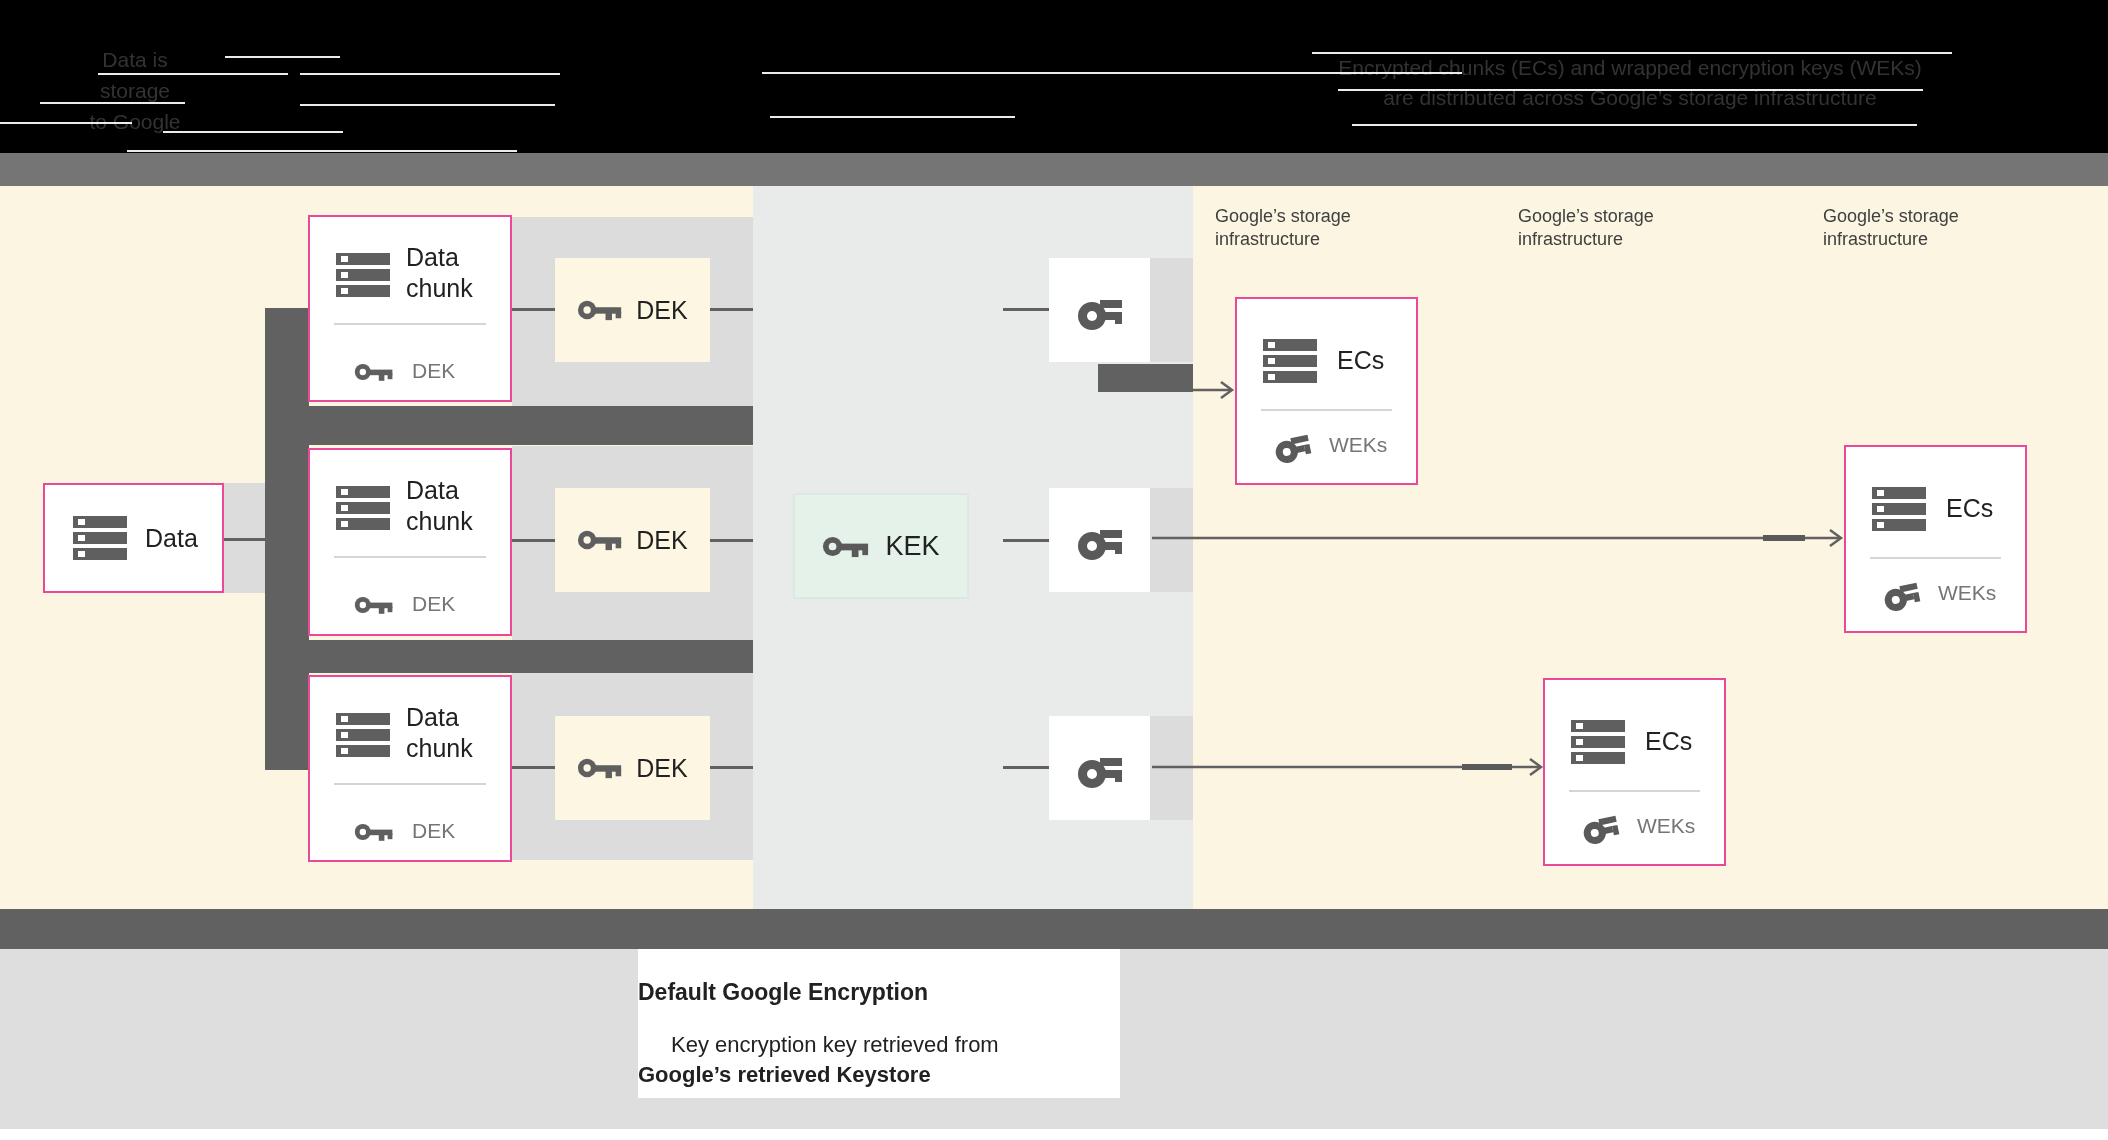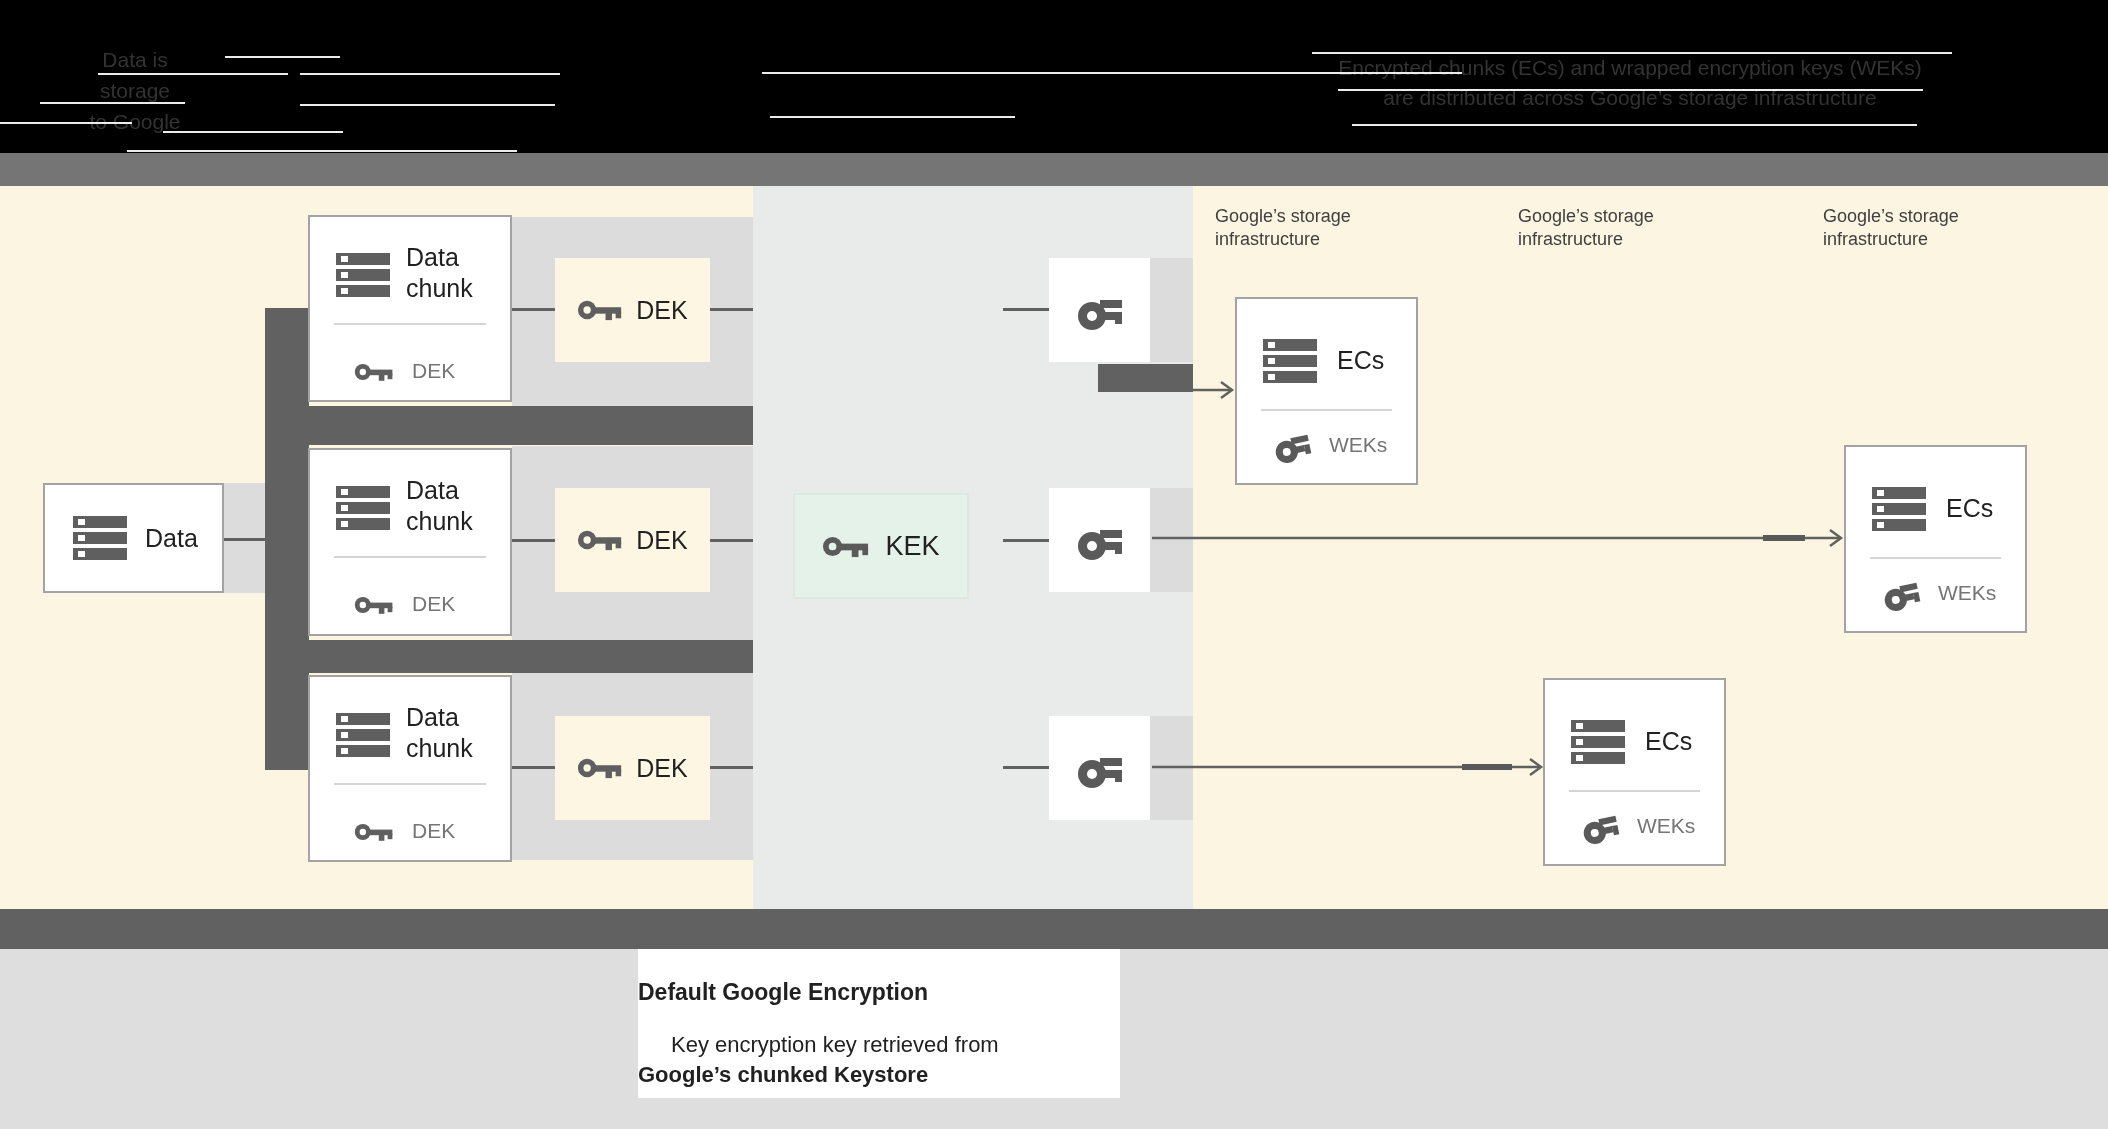--- a/index.html
+++ b/index.html
@@ -6,21 +6,21 @@
   #stage{position:relative;width:2108px;height:1140px;overflow:hidden;
          font-family:"Liberation Sans",sans-serif;color:#212121;}
   .abs{position:absolute;}
   .zone{position:absolute;}
   
   .hdr-col{position:absolute;text-align:center;color:#333333;font-size:21px;
            line-height:31px;white-space:pre-line;font-weight:500;}
   .hdr-col4{line-height:30px;}
   .wline{position:absolute;height:2px;background:rgba(255,255,255,0.92);}
   
-  .card{position:absolute;background:#ffffff;border:2px solid #a3a3a3;box-sizing:border-box;}
+  .card{position:absolute;background:#ffffff;border:2px solid #ec4899;box-sizing:border-box;}
   .panel{position:absolute;background:#dcdcdc;}
   .dkbar{position:absolute;background:#616161;}
   .hline{position:absolute;height:3px;background:#616161;}
   .divider{position:absolute;left:24px;right:24px;height:2px;background:#d5d5d5;}
   .lbl-main{position:absolute;font-size:25px;color:#212121;white-space:pre-line;line-height:31px;}
   .lbl-gray{position:absolute;font-size:21px;color:#757575;}
   .storage-lbl{position:absolute;width:200px;font-size:18px;line-height:23px;
                color:#404040;white-space:pre-line;}
   .kek{position:absolute;background:#e4f2e9;border:2px solid #dfe7e2;box-sizing:border-box;}
   .caption-box{position:absolute;background:#ffffff;text-align:left;}
@@ -383,16 +383,16 @@
         <rect x="24" y="26" width="15" height="8" fill="#5a5a5a"></rect>
         <rect x="39" y="26" width="7" height="12" fill="#5a5a5a"></rect>
       </svg>
     </span>
     <span class="lbl-gray" style="left:92px;top:134px;">WEKs</span>
   </div>
 
   <div class="caption-box" style="left:638px;top:949px;width:482px;height:149px;">
     <div class="cap-title">Default Google Encryption</div>
     <div class="cap-line" style="margin-top:24px;padding-left:33px;">Key encryption key retrieved from</div>
-    <div class="cap-bold">Google’s chunked Keystore</div>
+    <div class="cap-bold">Google’s retrieved Keystore</div>
   </div>
 
 </div>
 
 </body></html>

